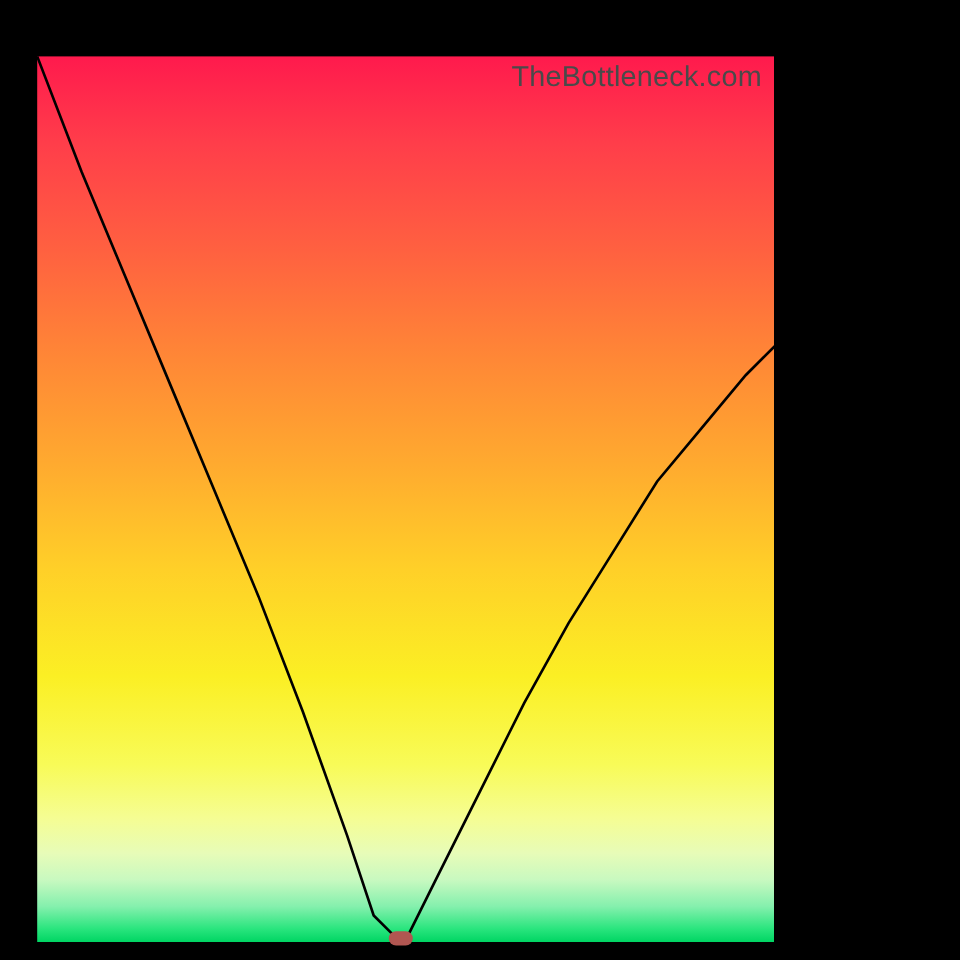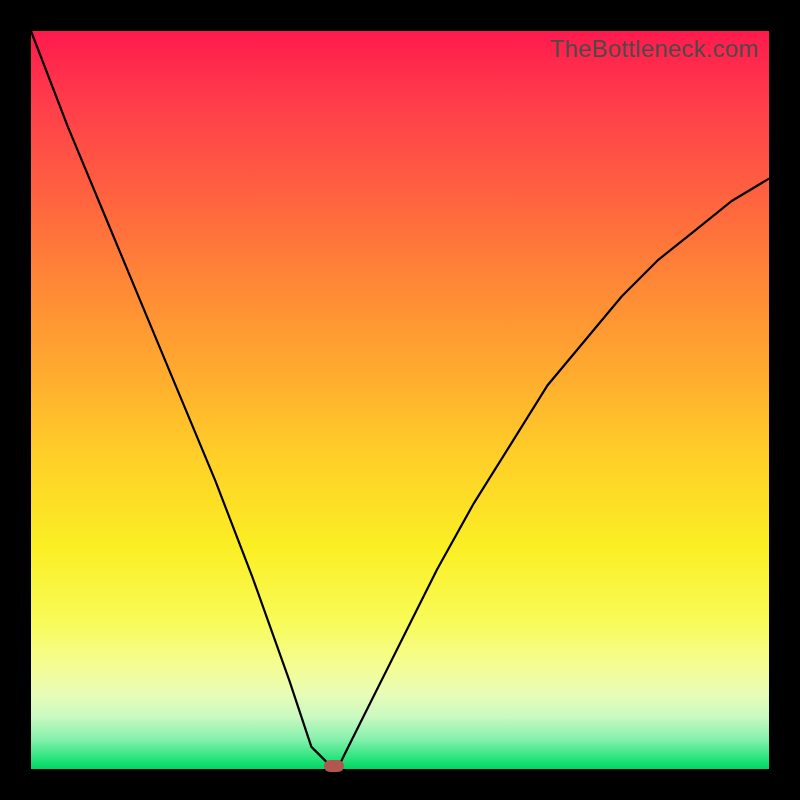--- a/index.html
+++ b/index.html
@@ -13,22 +13,22 @@
   }
   .frame {
     position: relative;
     width: 800px;
     height: 800px;
     background: #000;
   }
   .plot-area {
     position: absolute;
     left: 31px;
-    top: 31px;
-    width: 738px;
+    top: 47px;
+    width: 614px;
     height: 738px;
     background: linear-gradient(to bottom,
       #ff1a4d 0%,
       #ff3e4a 10%,
       #ff6140 22%,
       #ff8736 34%,
       #ffaa2f 46%,
       #ffd028 58%,
       #fbef24 70%,
       #f8fb58 80%,

